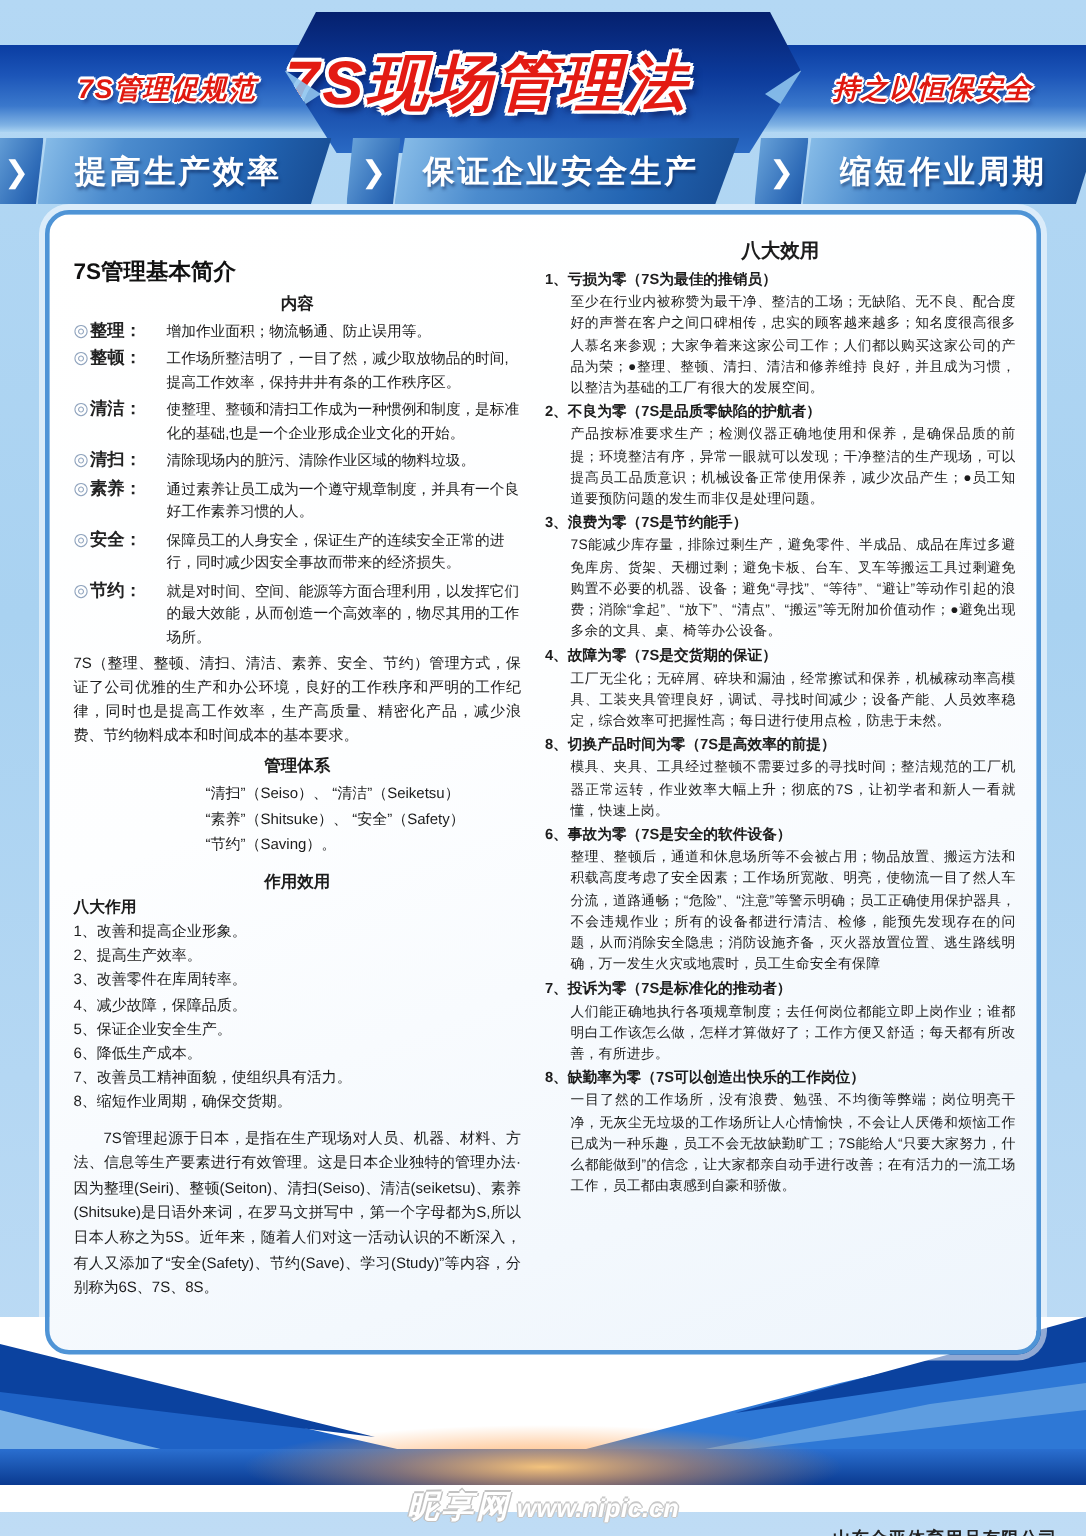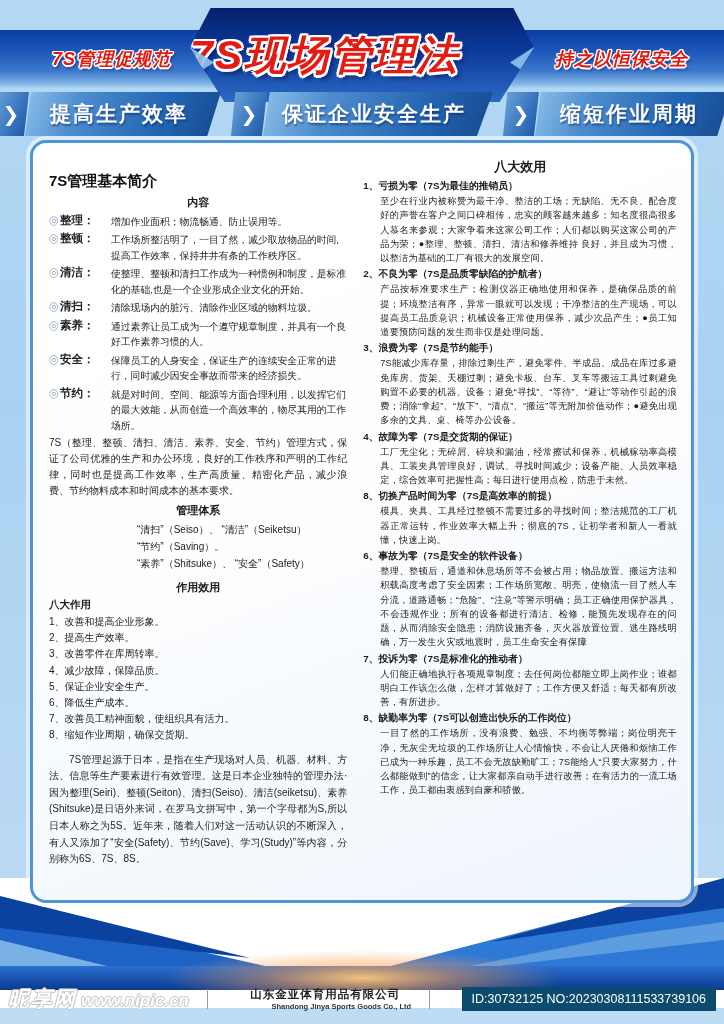--- a/index.html
+++ b/index.html
@@ -95,21 +95,21 @@
   .rc-title { text-align:center; font-size:13px; font-weight:bold; margin:2px 0 4px; }
   .r-title { font-size:9.8px; font-weight:bold; margin:3px 0 1px; }
   .r-body  { font-size:9.2px; line-height:1.55; padding-left:17px; text-align:justify; letter-spacing:.2px; }
 
   
   .swoosh { position:absolute; left:0; top:878px; width:724px; height:112px; z-index:1; }
 
   
   .footer {
     position:absolute; left:0; top:990px; width:724px; height:18px; background:#fff; z-index:3;
-    display:flex; align-items:center; padding:0 8px;
+    display:flex; align-items:center; padding:0 8px;flex-direction:column;
   }
   .wm { display:flex; align-items:baseline; gap:4px; }
   .wm-logo {
     font-size:21px; font-weight:bold; color:#fff;
     text-shadow:-1px 0 #c2c2c2,1px 0 #c2c2c2,0 -1px #c2c2c2,0 1px #c2c2c2;
     letter-spacing:2px; font-style:italic;
   }
   .wm-url {
     font-size:17px; font-weight:bold; color:#fff; font-style:italic;
     text-shadow:-1px 0 #c8c8c8,1px 0 #c8c8c8,0 -1px #c8c8c8,0 1px #c8c8c8;
@@ -182,22 +182,22 @@
     </div>
     <div class="def-item">
       <div class="def-term"><span class="bullet">◎</span><span>节约：</span></div>
       <div class="def-desc">就是对时间、空间、能源等方面合理利用，以发挥它们的最大效能，从而创造一个高效率的，物尽其用的工作场所。</div>
     </div>
 
     <div class="para">7S（整理、整顿、清扫、清洁、素养、安全、节约）管理方式，保证了公司优雅的生产和办公环境，良好的工作秩序和严明的工作纪律，同时也是提高工作效率，生产高质量、精密化产品，减少浪费、节约物料成本和时间成本的基本要求。</div>
 
     <div class="sec-head">管理体系</div>
     <div class="sys-line indent">“清扫”（Seiso）、 “清洁”（Seiketsu）</div>
+    <div class="sys-line indent">“素养”（Shitsuke）、 “安全”（Safety）</div>
     <div class="sys-line indent">“节约”（Saving）。</div>
-    <div class="sys-line indent">“素养”（Shitsuke）、 “安全”（Safety）</div>
 
     <div class="sec-head" style="margin-top:8px;">作用效用</div>
     <div class="roles-head">八大作用</div>
     <div class="role-line">1、改善和提高企业形象。</div>
     <div class="role-line">2、提高生产效率。</div>
     <div class="role-line">3、改善零件在库周转率。</div>
     <div class="role-line">4、减少故障，保障品质。</div>
     <div class="role-line">5、保证企业安全生产。</div>
     <div class="role-line">6、降低生产成本。</div>
     <div class="role-line">7、改善员工精神面貌，使组织具有活力。</div>

